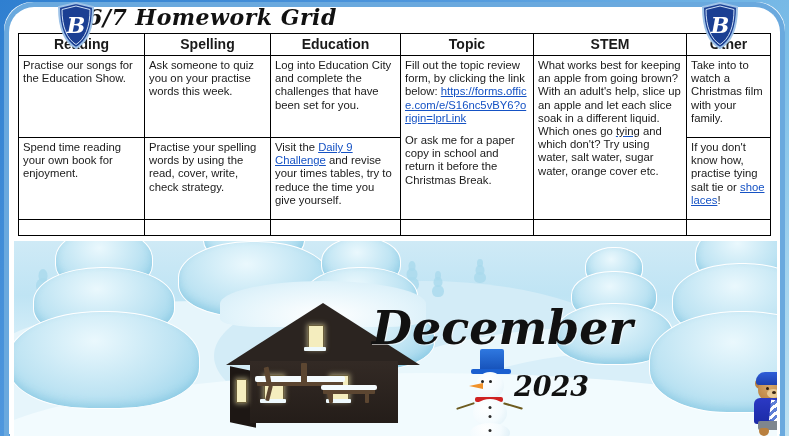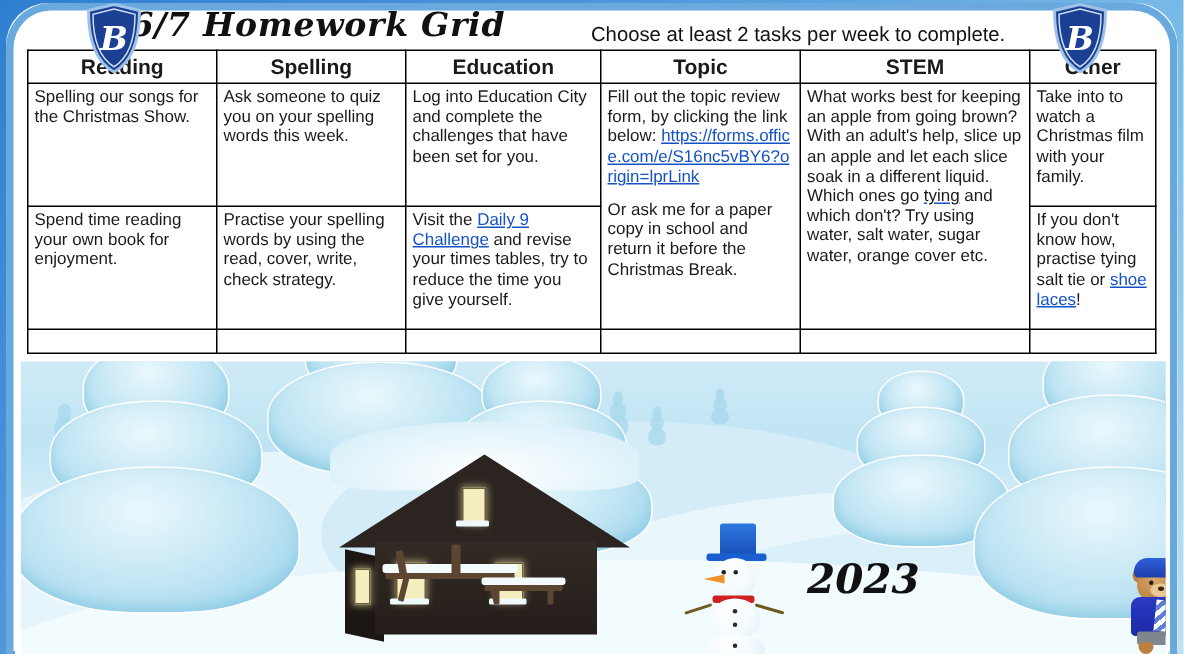--- a/index.html
+++ b/index.html
@@ -175,37 +175,36 @@
   .b-eye{position:absolute;width:3px;height:3px;background:#2b1d10;border-radius:50%;}
   .b-nose{position:absolute;left:25px;top:24px;width:4px;height:3px;background:#3a2512;border-radius:50%;}
 
   .month{
     position:absolute;left:358px;top:60px;
     font-family:"DejaVu Serif", serif;font-style:italic;font-weight:bold;
     font-size:46px;color:#111;letter-spacing:0px;
     text-shadow:1px 1px 0 rgba(255,255,255,.55);
   }
   .year{
-    position:absolute;left:524px;top:130px;
+    position:absolute;left:500px;top:130px;
     font-family:"DejaVu Serif", serif;font-style:italic;font-weight:bold;
     font-size:27px;color:#111;
   }
 </style>
 </head>
 <body>
 
 <div class="page">
 
   <div class="frame"></div>
   <div class="frame-ring"></div>
   <div class="frame-ring2"></div>
 
   <div class="header">
     <div class="title">P6/7 Homework Grid</div>
-    <div class="subtitle">Choose at least 2 tasks per week to complete.</div>
   </div>
 
   <svg class="badge left" viewBox="0 0 40 47">
     <path d="M20 1 L37 5 C37 26 31 40 20 46 C9 40 3 26 3 5 Z" fill="#1b3f93" stroke="#9fc3e8" stroke-width="2"></path>
     <path d="M20 4 L34 7.5 C34 25 29 37 20 42.5 C11 37 6 25 6 7.5 Z" fill="none" stroke="#cfe0f5" stroke-width="1"></path>
     <text x="20" y="31" font-family="DejaVu Serif, serif" font-size="22" font-style="italic" font-weight="bold" fill="#ffffff" text-anchor="middle">B</text>
   </svg>
   <svg class="badge right" viewBox="0 0 40 47">
     <path d="M20 1 L37 5 C37 26 31 40 20 46 C9 40 3 26 3 5 Z" fill="#1b3f93" stroke="#9fc3e8" stroke-width="2"></path>
     <path d="M20 4 L34 7.5 C34 25 29 37 20 42.5 C11 37 6 25 6 7.5 Z" fill="none" stroke="#cfe0f5" stroke-width="1"></path>
@@ -226,22 +225,22 @@
         <th>Reading</th>
         <th>Spelling</th>
         <th>Education</th>
         <th>Topic</th>
         <th>STEM</th>
         <th>Other</th>
       </tr>
     </thead>
     <tbody>
       <tr>
-        <td>Spelling our songs for the Christmas Show.</td>
-        <td>Ask someone to quiz you on your spelling words this week.</td>
+        <td>Practise our songs for the Education Show.</td>
+        <td>Ask someone to quiz you on your practise words this week.</td>
         <td>Log into Education City and complete the challenges that have been set for you.</td>
         <td rowspan="2">
           <span>Fill out the topic review form, by clicking the link below:</span>
           <a class="link" href="#">https://forms.office.com/e/S16nc5vBY6?origin=lprLink</a>
           <span class="gap"></span>
           <span>Or ask me for a paper copy in school and return it before the Christmas Break.</span>
         </td>
         <td rowspan="2"><span>What works best for keeping an apple from going brown? With an adult's help, slice up an apple and let each slice soak in a different liquid. Which ones go </span><span class="u-blue">tying</span><span> and which don't? Try using water, salt water, sugar water, orange cover etc.</span></td>
         <td>Take into to watch a Christmas film with your family.</td>
       </tr>
@@ -390,16 +389,17 @@
       <div class="b-nose"></div>
       <div class="b-cap"></div>
 
       <div class="b-body"></div>
       <div class="b-tie"></div>
       <div class="b-shorts"></div>
       <div class="b-leg" style="left:12px"></div>
 
     </div>
 
+    <div class="month">December</div>
     <div class="year">2023</div>
   </div>
 
 </div>
 
 </body></html>

